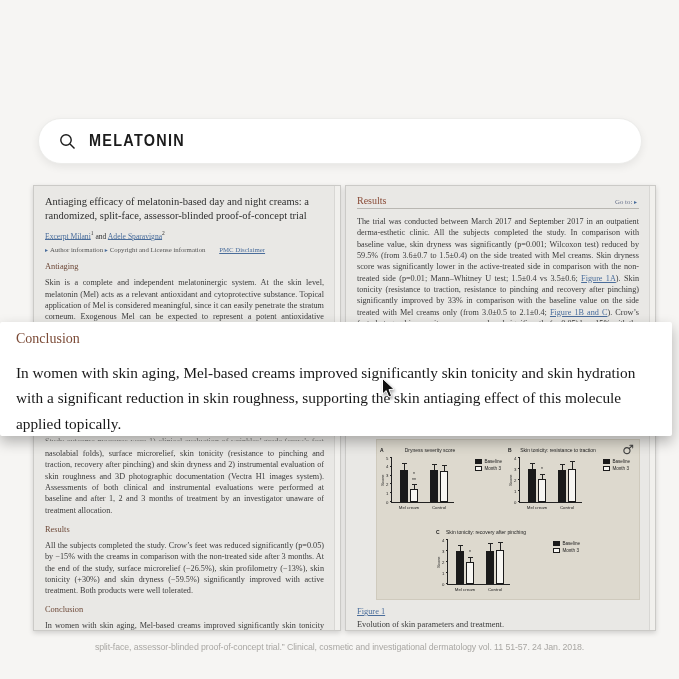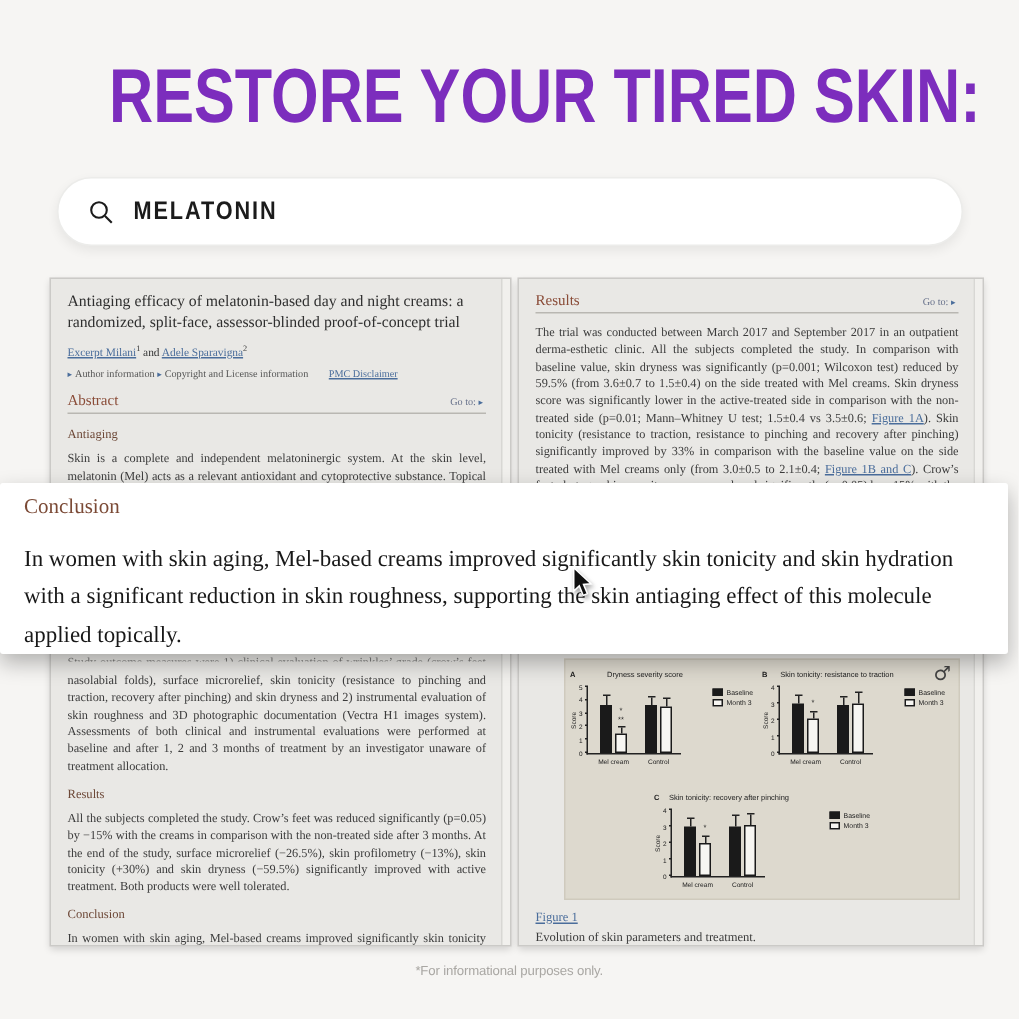--- a/index.html
+++ b/index.html
@@ -68,45 +68,38 @@
 
   .cursor{position:absolute;left:381px;top:378px;z-index:9;filter:drop-shadow(1px 2px 1.5px rgba(0,0,0,.35));}
 
   .footer{position:absolute;left:40px;top:641px;width:599px;text-align:center;font-size:8.8px;line-height:1.45;color:#a9a7a3;letter-spacing:-.1px;}
 </style>
 </head>
 <body>
 
 <div class="canvas">
 
-  <div class="title-wrap">
-    <span class="title">RESTORE YOUR TIRED SKIN:</span>
-  </div>
 
   <div class="searchbar">
     <svg class="search-icon" width="17" height="17" viewBox="0 0 17 17">
       <circle cx="7" cy="7" r="5.2" fill="none" stroke="#1b1b1b" stroke-width="1.4"></circle>
       <line x1="11" y1="11" x2="15.5" y2="15.5" stroke="#1b1b1b" stroke-width="1.4"></line>
     </svg>
     <span class="query">MELATONIN</span>
   </div>
 
   <section class="panel panel-left">
     <div class="p-pad">
       <h2 class="art-title">Antiaging efficacy of melatonin-based day and night creams: a randomized, split-face, assessor-blinded proof-of-concept trial</h2>
       <p class="authors"><a>Excerpt Milani</a><sup>1</sup><span> and </span><a>Adele Sparavigna</a><sup>2</sup></p>
       <p class="meta">
         <span class="chev">▸</span><a>Author information</a>
         <span class="chev">▸</span><a>Copyright and License information</a>
         <a class="disc">PMC Disclaimer</a>
       </p>
-      <div class="sec-head">
-        <h3>Abstract</h3>
-        <span class="goto"><span>Go to:</span> <span class="chev">▸</span></span>
-      </div>
       <h4 class="sub">Antiaging</h4>
       <p class="body">Skin is a complete and independent melatoninergic system. At the skin level, melatonin (Mel) acts as a relevant antioxidant and cytoprotective substance. Topical application of Mel is considered meaningful, since it can easily penetrate the stratum corneum. Exogenous Mel can be expected to represent a potent antioxidative defense system against skin aging mechanisms. Day and night creams containing Mel, carried</p>
     </div>
     <div class="p-bottom">
       <p class="body clip">Study outcome measures were 1) clinical evaluation of wrinkles’ grade (crow’s feet and</p>
       <p class="body">nasolabial folds), surface microrelief, skin tonicity (resistance to pinching and traction, recovery after pinching) and skin dryness and 2) instrumental evaluation of skin roughness and 3D photographic documentation (Vectra H1 images system). Assessments of both clinical and instrumental evaluations were performed at baseline and after 1, 2 and 3 months of treatment by an investigator unaware of treatment allocation.</p>
       <h4 class="sub">Results</h4>
       <p class="body">All the subjects completed the study. Crow’s feet was reduced significantly (p=0.05) by −15% with the creams in comparison with the non-treated side after 3 months. At the end of the study, surface microrelief (−26.5%), skin profilometry (−13%), skin tonicity (+30%) and skin dryness (−59.5%) significantly improved with active treatment. Both products were well tolerated.</p>
       <h4 class="sub">Conclusion</h4>
       <p class="body">In women with skin aging, Mel-based creams improved significantly skin tonicity and skin hydration with a significant reduction in skin roughness, supporting the skin antiaging effect of this molecule applied topically.</p>
@@ -267,16 +260,16 @@
   <div class="overlay">
     <h3>Conclusion</h3>
     <p>In women with skin aging, Mel-based creams improved significantly skin tonicity and skin hydration with a significant reduction in skin roughness, supporting the skin antiaging effect of this molecule applied topically.</p>
   </div>
 
   <svg class="cursor" width="16" height="21" viewBox="0 0 16 21">
     <path d="M1.5 0.5 L1.5 16 L5.2 12.6 L7.8 19 L10.6 17.8 L8 11.6 L13 11.2 Z" fill="#111" stroke="#fff" stroke-width="1"></path>
   </svg>
 
   <footer class="footer">
-    <div>*For informational purposes only.</div>
+    <div>split-face, assessor-blinded proof-of-concept trial.” Clinical, cosmetic and investigational dermatology vol. 11 51-57. 24 Jan. 2018.</div>
   </footer>
 
 </div>
 
 </body></html>

